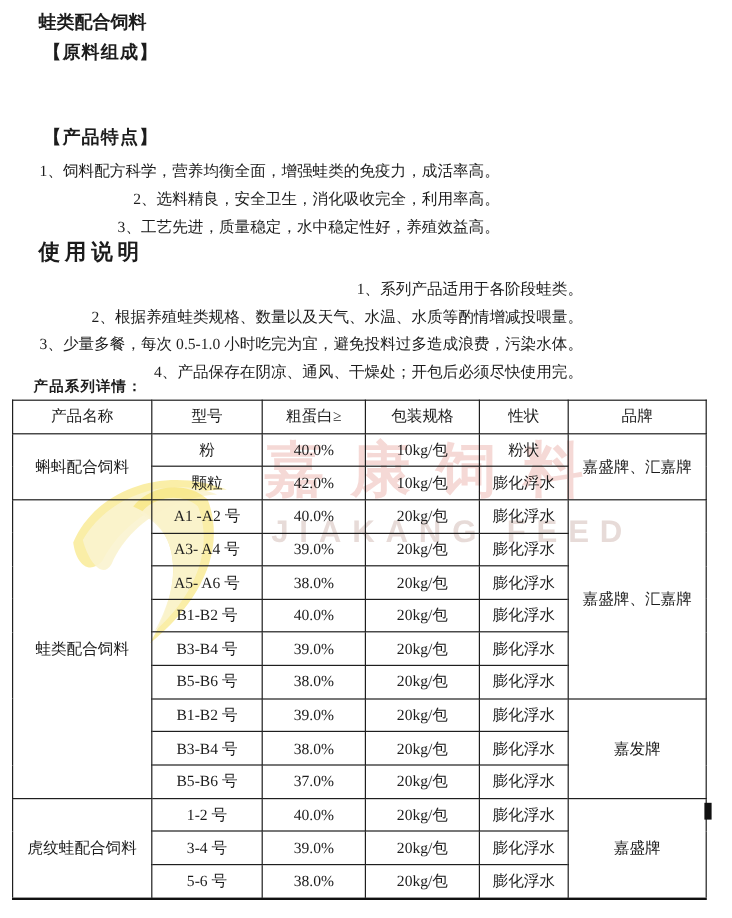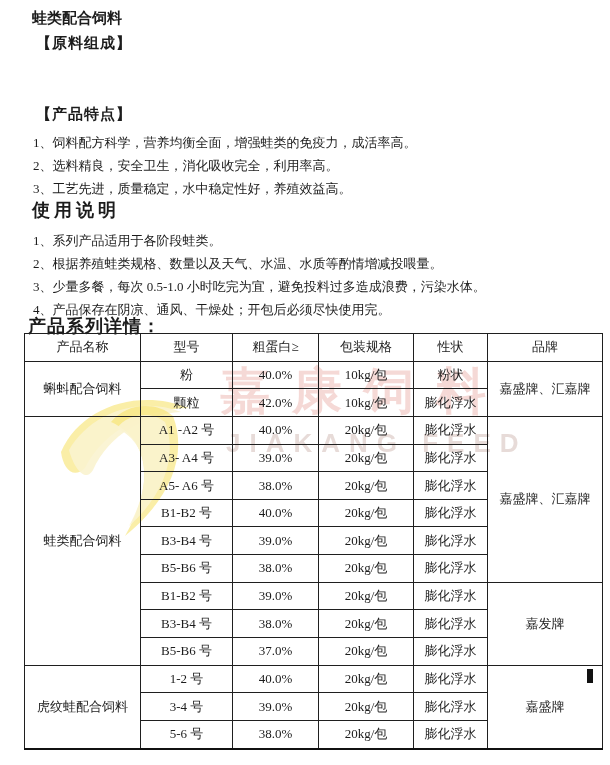--- a/index.html
+++ b/index.html
@@ -9,42 +9,42 @@
     position:relative; width:610px; height:765px;
     background:#ffffff; overflow:hidden;
   }
   .abs { position:absolute; }
   .doc-title { left:32px; top:9px; font-size:15px; font-weight:bold; }
   .bracket-heading { font-size:15px; font-weight:bold; letter-spacing:1px; }
   .h-ingredients { left:36px; top:34px; }
   .p-ingredients { left:27px; top:78px; font-size:13px; white-space:nowrap; }
   .h-features { left:36px; top:105px; }
   .list { list-style:none; font-size:13px; }
-  .list li { line-height:23px; white-space:nowrap; }
+  .list li { line-height:23px; white-space:nowrap;text-align:right; }
   .features-list { left:33px; top:131px; }
   .usage-heading { left:32px; top:198px; font-size:18px; font-weight:bold; letter-spacing:4px;text-align:center; }
   .usage-list { left:33px; top:229px; }
-  .series-label { left:28px; top:314px; font-size:18px; font-weight:bold; letter-spacing:1px; }
+  .series-label { left:28px; top:314px; font-size:12px; font-weight:bold; letter-spacing:1px; }
 
   
   .wm { pointer-events:none; z-index:0; }
   .wm-cn {
     left:220px; top:358px; font-size:50px; font-weight:bold;
     letter-spacing:22px; color:rgba(222,130,118,0.30); white-space:nowrap;
   }
   .wm-en {
     left:226px; top:428px; font-size:26px; font-weight:bold;
     letter-spacing:9px; color:rgba(196,165,158,0.40); white-space:nowrap;
     font-family:"Liberation Sans","DejaVu Sans",sans-serif;
   }
   .wm-logo { left:55px; top:388px; }
 
   
   .product-table {
-    position:absolute; left:24px; top:333px;
+    position:absolute; left:10px; top:333px;
     width:578px; height:417px;
     border-collapse:collapse; table-layout:fixed;
     z-index:1; background:transparent;
   }
   .product-table th, .product-table td {
     border:1px solid #1f1f1f;
     font-size:13px; font-weight:normal; text-align:center;
     vertical-align:middle; padding:0; overflow:hidden;
   }
   .product-table { border:1px solid #1f1f1f; border-bottom:2px solid #111; }

